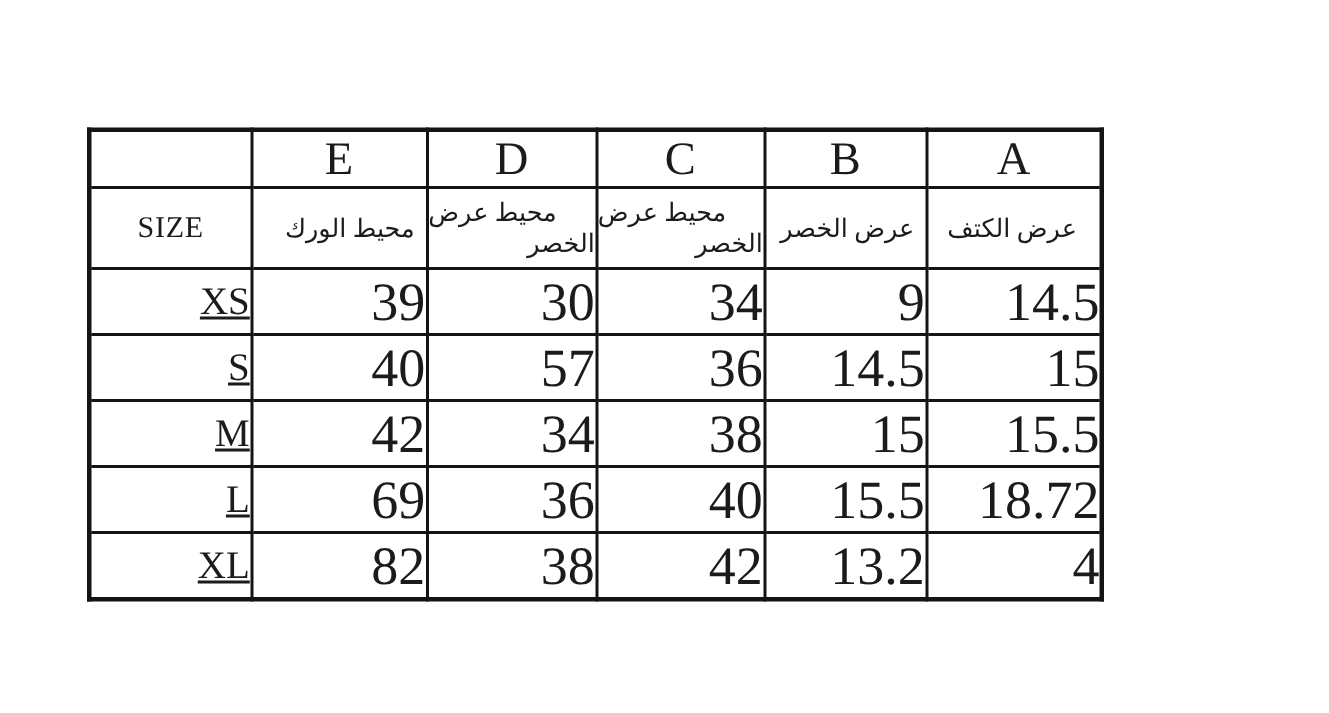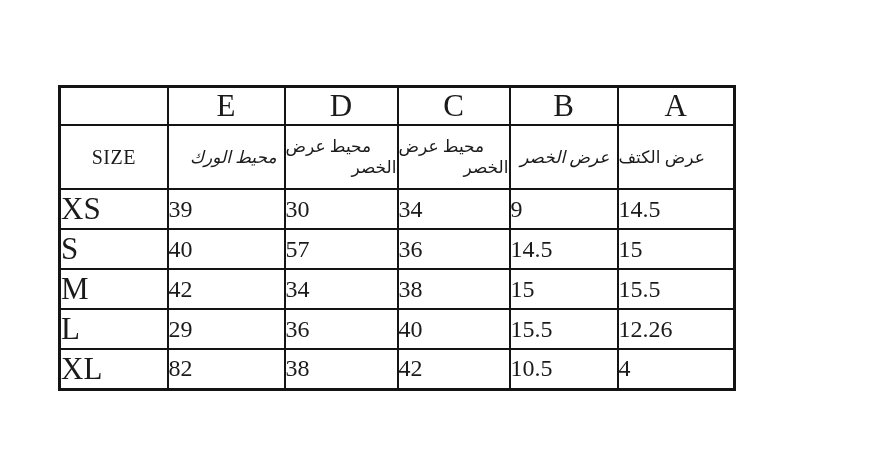--- a/index.html
+++ b/index.html
@@ -41,21 +41,21 @@
   }
   
   col.c-size { width: 108px; }
   col.c-e    { width: 117px; }
   col.c-d    { width: 113px; }
   col.c-c    { width: 112px; }
   col.c-b    { width: 108px; }
   col.c-a    { width: 117px; }
 
   tr.letters-row { height: 38px; }
-  tr.labels-row  { height: 64px; }
+  tr.labels-row  { height: 54px; }
   tr.data-row    { height: 40px; }
 
   .letter {
     text-align: center;
     font-size: 31px;
     line-height: 36px;
   }
   .size-hdr {
     text-align: center;
     font-size: 20px;
@@ -63,42 +63,42 @@
   }
   .ar {
     direction: rtl;
     font-size: 17px;
     line-height: 21px;
     font-family: "Liberation Serif", "DejaVu Sans", serif;
   }
   .ar-single {
     text-align: right;
     padding-right: 7px;
-    font-style: italic;
   }
   .ar-flush {
-    text-align: left;
+    text-align: center;
     padding-right: 2px;
   }
   .ar-line1 {
     display: block;
     text-align: left;
     padding-right: 3px;
   }
   .ar-line2 {
     display: block;
     text-align: right;
   }
   .size-label {
-    text-align: left;
-    font-size: 31px;
+    text-align: right;
+    font-size: 26px;
+    text-decoration: underline;
   }
   .num {
-    text-align: left;
-    font-size: 24px;
+    text-align: right;
+    font-size: 36px;
   }
 </style>
 </head>
 <body>
 
 <div class="table-wrap">
   <table class="size-chart">
     <colgroup>
       <col class="c-size">
         <col class="c-e">
@@ -150,29 +150,29 @@
       <tr class="data-row">
         <td class="size-label">M</td>
         <td class="num">42</td>
         <td class="num">34</td>
         <td class="num">38</td>
         <td class="num">15</td>
         <td class="num">15.5</td>
       </tr>
       <tr class="data-row">
         <td class="size-label">L</td>
-        <td class="num">29</td>
+        <td class="num">69</td>
         <td class="num">36</td>
         <td class="num">40</td>
         <td class="num">15.5</td>
-        <td class="num">12.26</td>
+        <td class="num">18.72</td>
       </tr>
       <tr class="data-row">
         <td class="size-label">XL</td>
         <td class="num">82</td>
         <td class="num">38</td>
         <td class="num">42</td>
-        <td class="num">10.5</td>
+        <td class="num">13.2</td>
         <td class="num">4</td>
       </tr>
     </tbody>
   </table>
 </div>
 
 </body></html>

